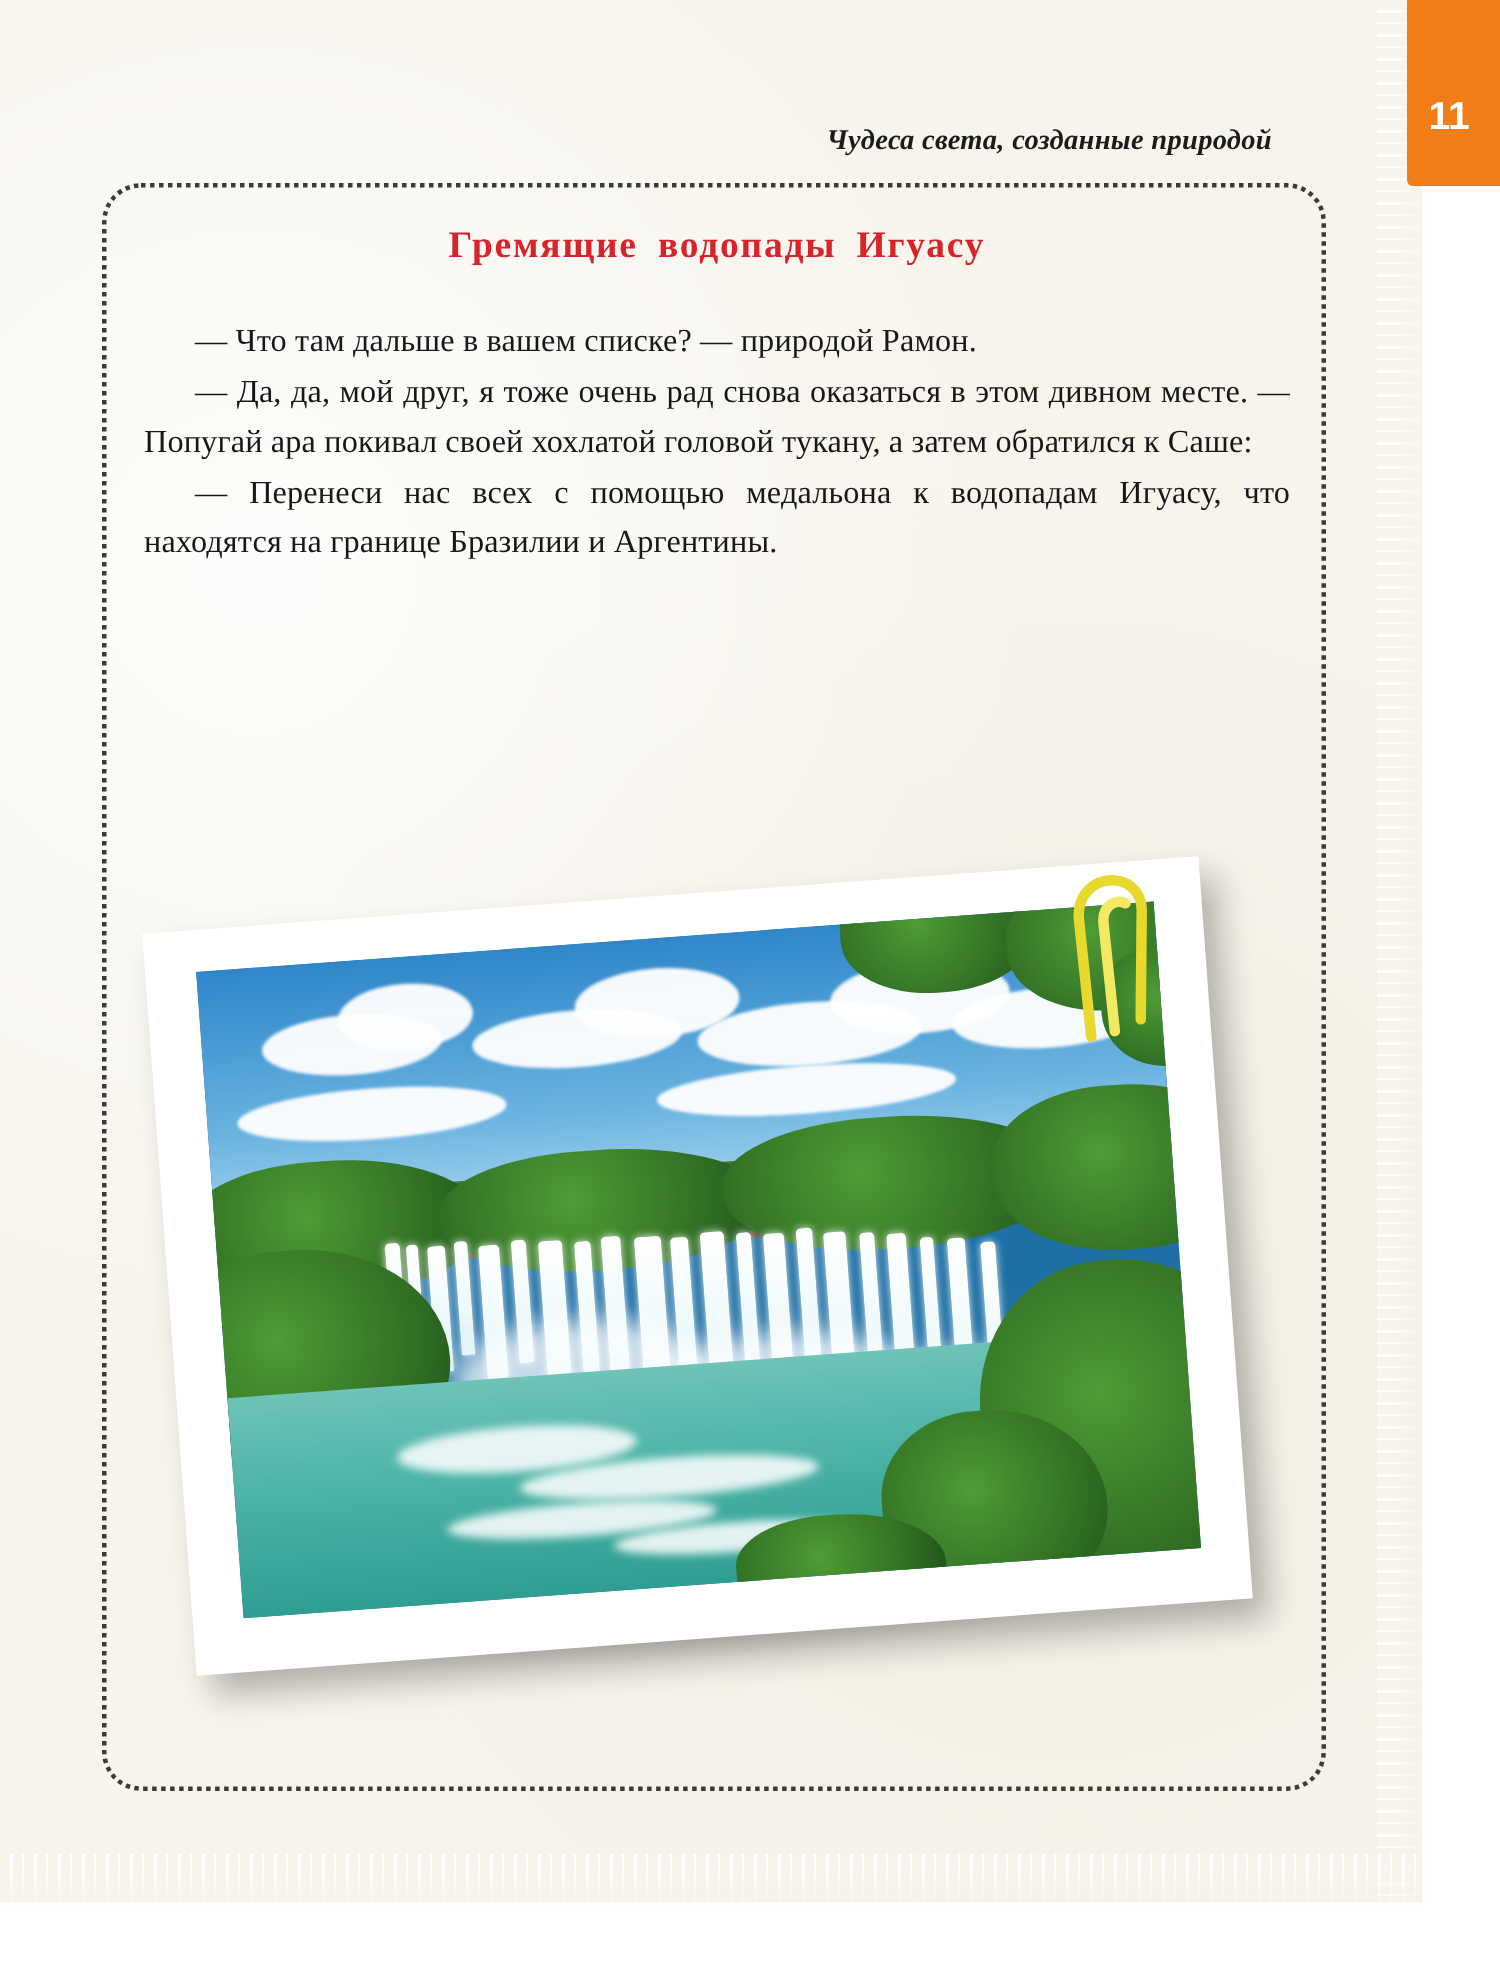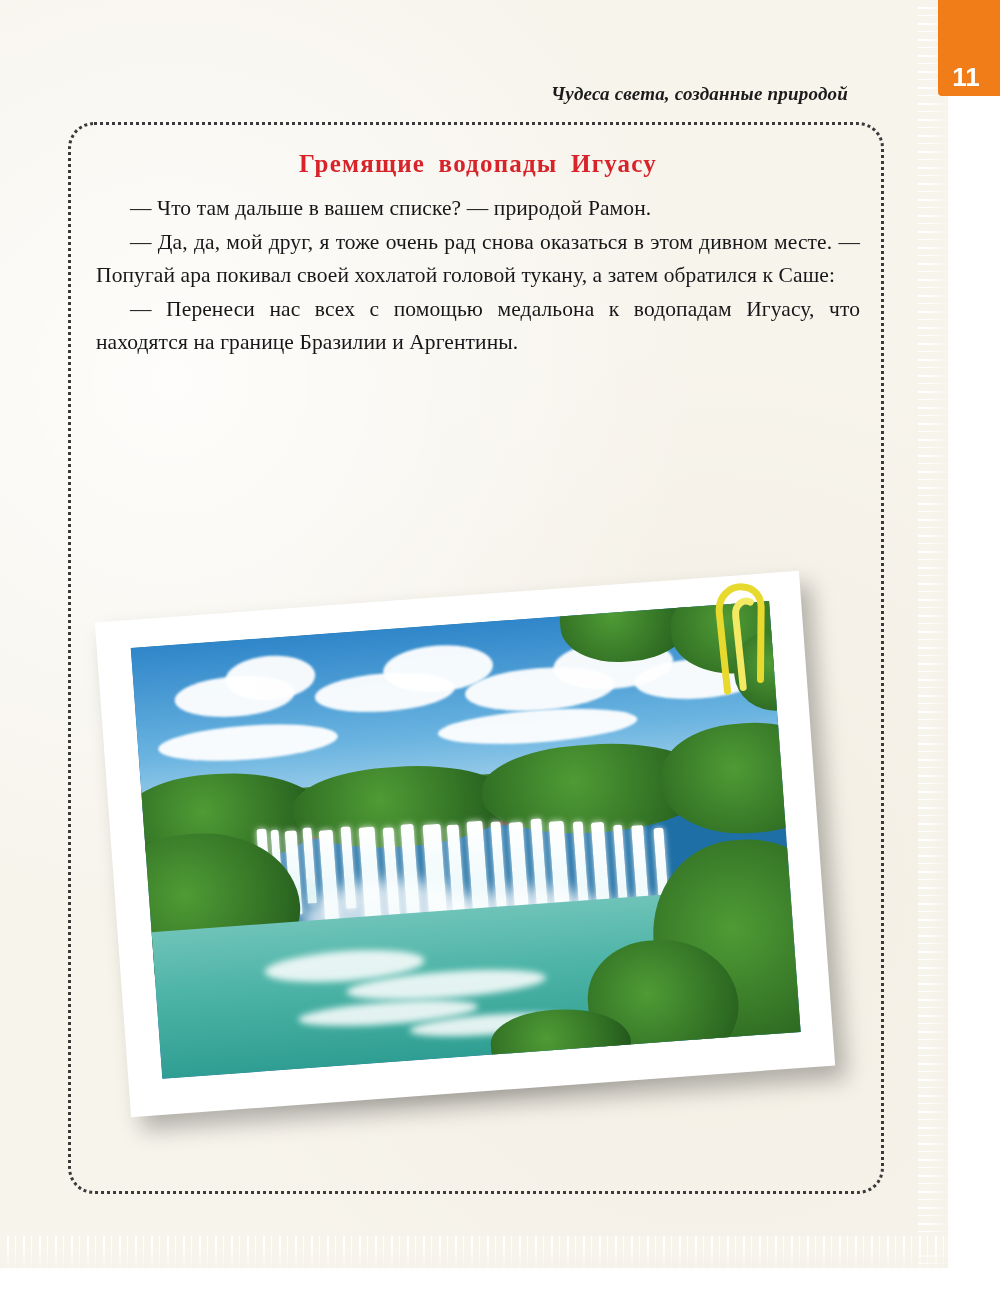--- a/index.html
+++ b/index.html
@@ -82,21 +82,21 @@
     letter-spacing: 0.2px;
     white-space: nowrap;
   }
 
   
   .page-tab {
     position: absolute;
     right: 0;
     top: 0;
     width: 62px;
-    height: 96px;
+    height: 124px;
     background: #f07d18;
     border-radius: 0 0 0 4px;
   }
   .page-tab .num {
     position: absolute;
     left: 0;
     right: 6px;
     top: 62px;
     text-align: center;
     color: #ffffff;
@@ -126,21 +126,21 @@
   }
 
   .article-title {
     text-align: center;
     color: #d8232a;
     font-family: "Liberation Serif", serif;
     font-weight: bold;
     font-size: 25px;
     letter-spacing: 1.2px;
     word-spacing: 6px;
-    margin: 0 0 14px 0;
+    margin: 0 0 33px 0;
   }
 
   .para {
     font-family: "Liberation Serif", serif;
     font-size: 21.5px;
     line-height: 33.5px;
     color: #17171a;
     text-align: justify;
     text-align-last: left;
     text-indent: 34px;

